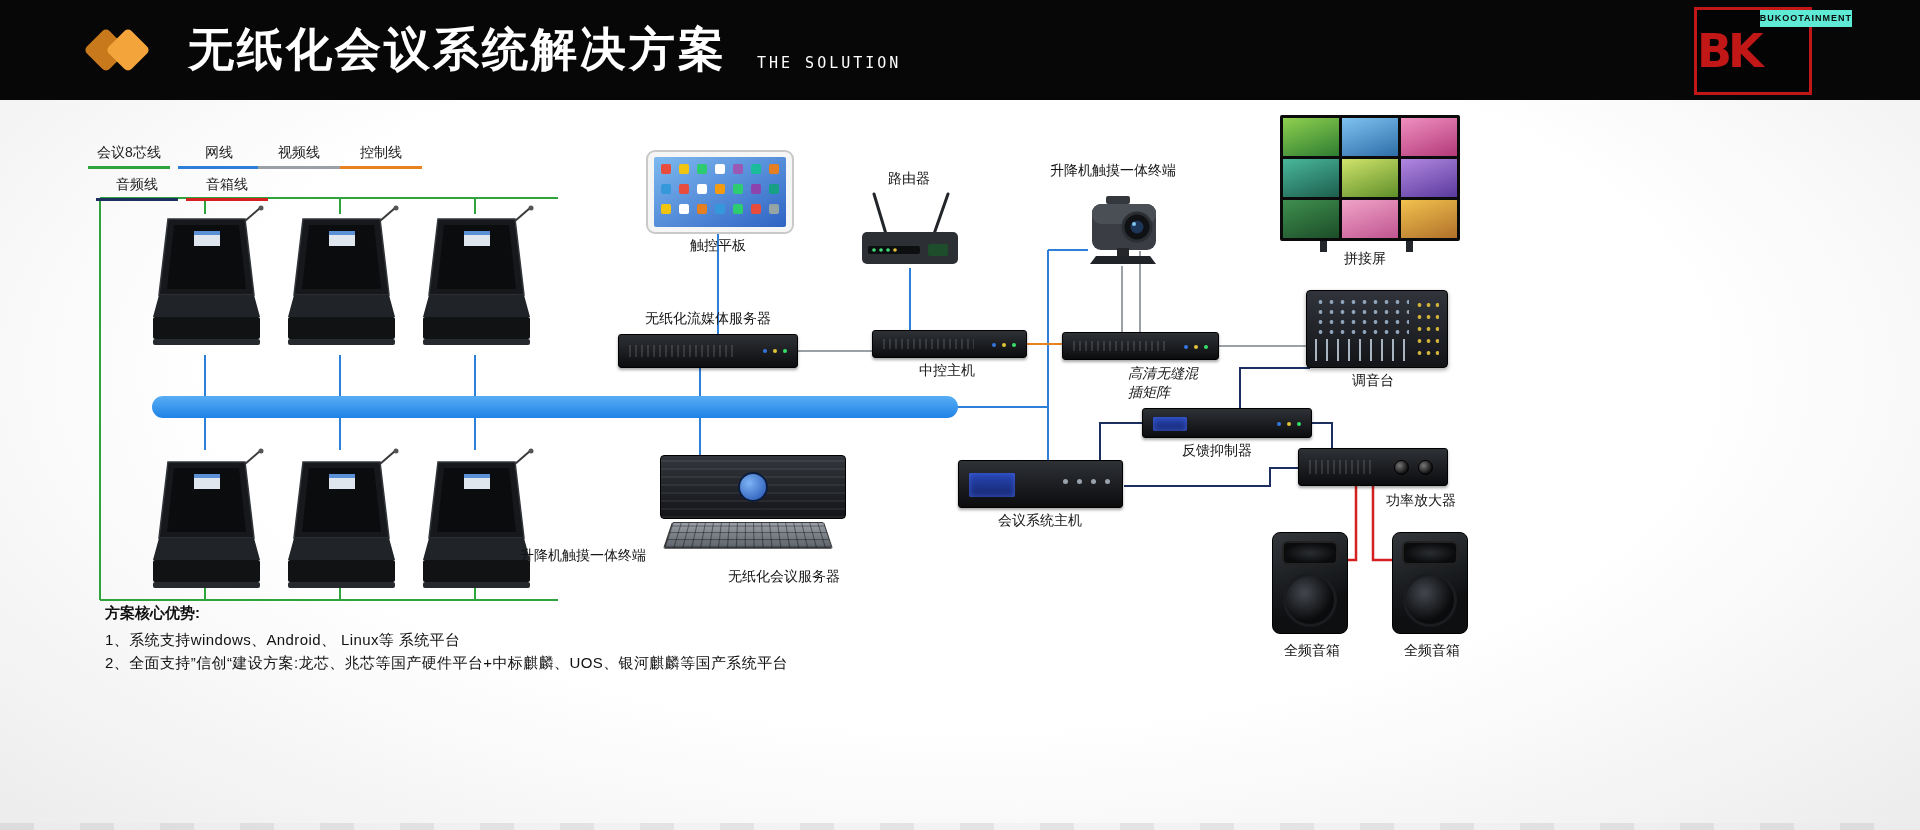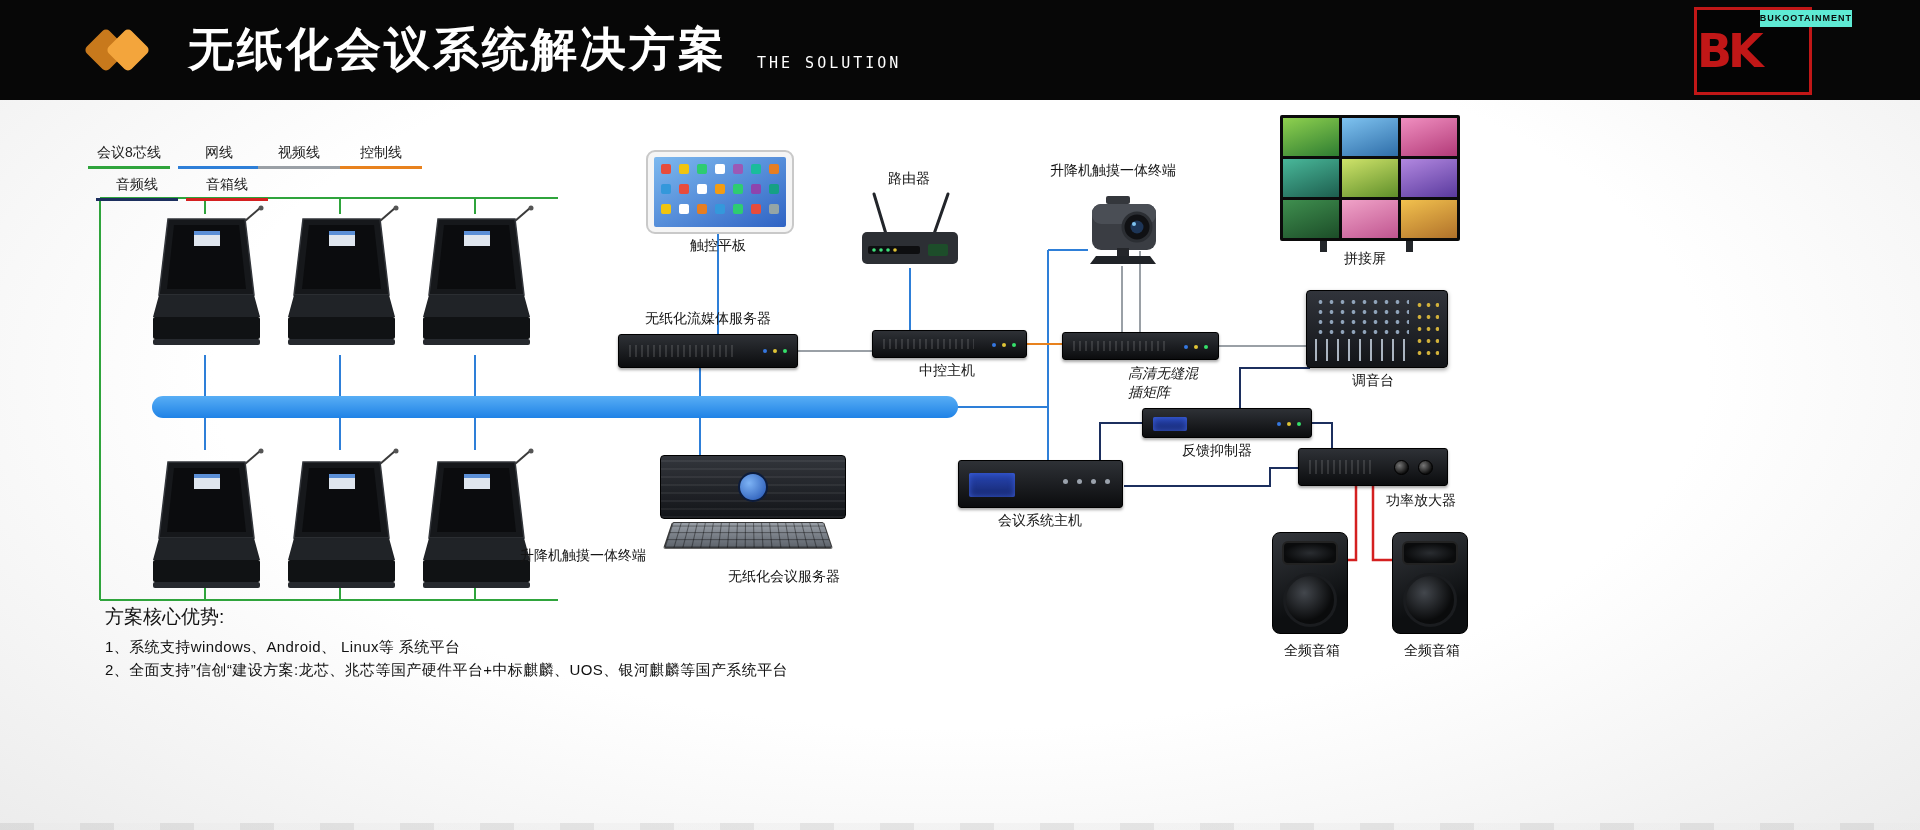--- a/index.html
+++ b/index.html
@@ -94,21 +94,21 @@
   
   .speaker { position:absolute; width:76px; height:102px; z-index:4; padding-top:8px;
              background:linear-gradient(160deg,#34373c,#0d0f11 70%); border:1px solid #000; border-radius:8px; }
   .spk-horn { width:56px; height:24px; margin:0 auto 8px; border:2px solid #222; border-radius:6px;
               background:radial-gradient(ellipse at center, #2a2d31, #0a0b0c 70%); }
   .spk-woofer { width:54px; height:54px; margin:0 auto; border-radius:50%; border:3px solid #1a1c1f;
                 background:radial-gradient(circle at 38% 35%, #43474d, #0a0b0c 65%); }
 
   
   .adv { position:absolute; left:105px; top:604px; z-index:6; color:#111; }
-  .adv-title { font-size:19px; font-weight:normal; margin-bottom:8px; }
+  .adv-title { font-size:15px; font-weight:bold; margin-bottom:8px; }
   .adv-line { font-size:15px; margin:4px 0; letter-spacing:.4px; }
 
   .wires { position:absolute; left:0; top:0; z-index:2; }
   .footer-strip { position:absolute; left:0; right:0; bottom:0; height:7px; opacity:.35;
                   background:repeating-linear-gradient(90deg, #bdbdbd 0 34px, #e8e8e8 34px 80px); }
 </style>
 </head>
 <body>
 
 <div class="stage">

